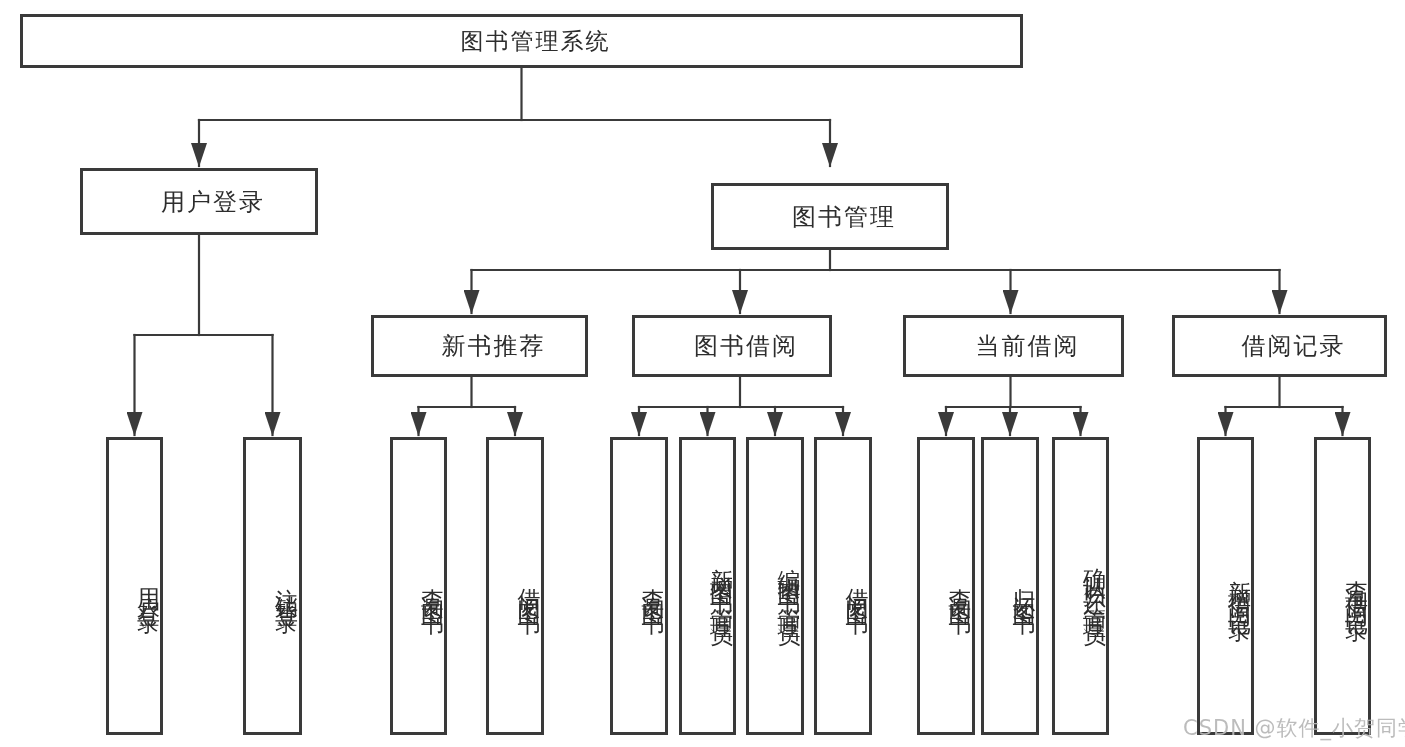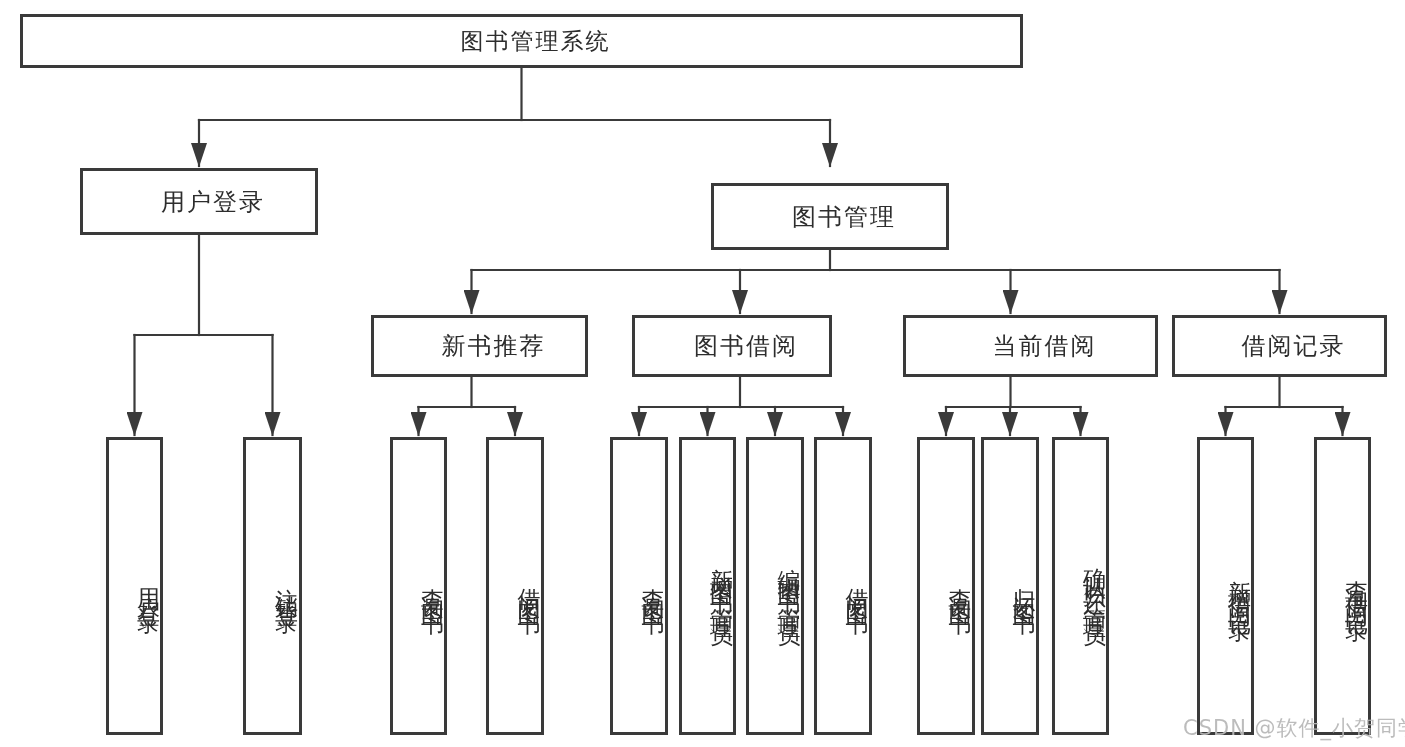--- a/index.html
+++ b/index.html
@@ -32,21 +32,21 @@
   .h-label { font-size: 24px; letter-spacing: 2px; white-space: nowrap; }
   .root-node { left: 20px; top: 14px; width: 1003px; height: 54px; }
   .root-node .h-label { font-size: 23px; }
 
   .l2-a { left: 80px;  top: 168px; width: 238px; height: 67px; }
   .l2-b { left: 711px; top: 168px; width: 238px; height: 67px; margin-top: 15px; }
 
   .l3 { top: 315px; height: 62px; }
   .l3-a { left: 363px;  width: 217px; margin-left: 8px; }
   .l3-b { left: 632px;  width: 200px; }
-  .l3-c { left: 903px;  width: 255px; }
+  .l3-c { left: 903px;  width: 221px; }
   .l3-d { left: 1172px; width: 215px; }
 
   .leaf { top: 437px; height: 298px; width: 57px; }
   .v-label {
     writing-mode: vertical-rl;
     text-orientation: mixed;
     font-size: 23px;
     letter-spacing: 8px;
     line-height: 1;
     white-space: nowrap;

